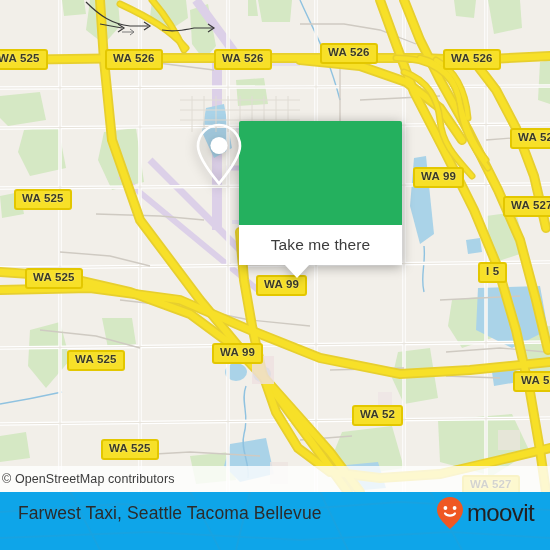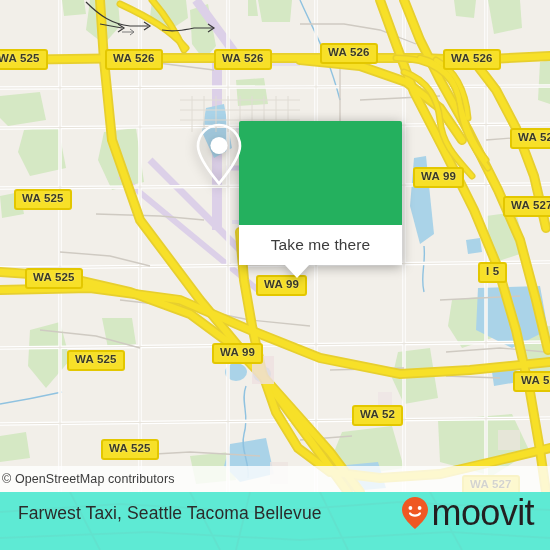--- a/index.html
+++ b/index.html
@@ -63,35 +63,35 @@
     background:rgba(255,255,255,.78);
     display:flex;align-items:center;
   }
   #attrib-text{
     color:#3c3c3c;font-size:12.5px;padding-left:2px;letter-spacing:.1px;
   }
 
   
   #bottombar{
     position:absolute;left:0;top:492px;width:550px;height:58px;
-    background:#5eead4;
+    background:#0ea5e9;
     display:flex;align-items:center;justify-content:space-between;
     box-sizing:border-box;padding:0 16px 16px 18px;
     overflow:hidden;
   }
   #bottombar-bg{
     position:absolute;left:0;top:0;width:550px;height:58px;opacity:.07;
   }
   #place-name{
     position:relative;z-index:2;
     color:#2b2b2b;font-size:17.5px;letter-spacing:.1px;white-space:nowrap;
   }
   #logo{position:relative;z-index:2;display:flex;align-items:center;gap:2px;}
   #logo-word{
-    color:#231f20;font-size:36px;letter-spacing:-.6px;font-weight:normal;
+    color:#231f20;font-size:24px;letter-spacing:-.6px;font-weight:normal;
     line-height:1;
   }
 </style>
 </head>
 <body>
 
 <div id="app">
 
   <div id="map">
 

